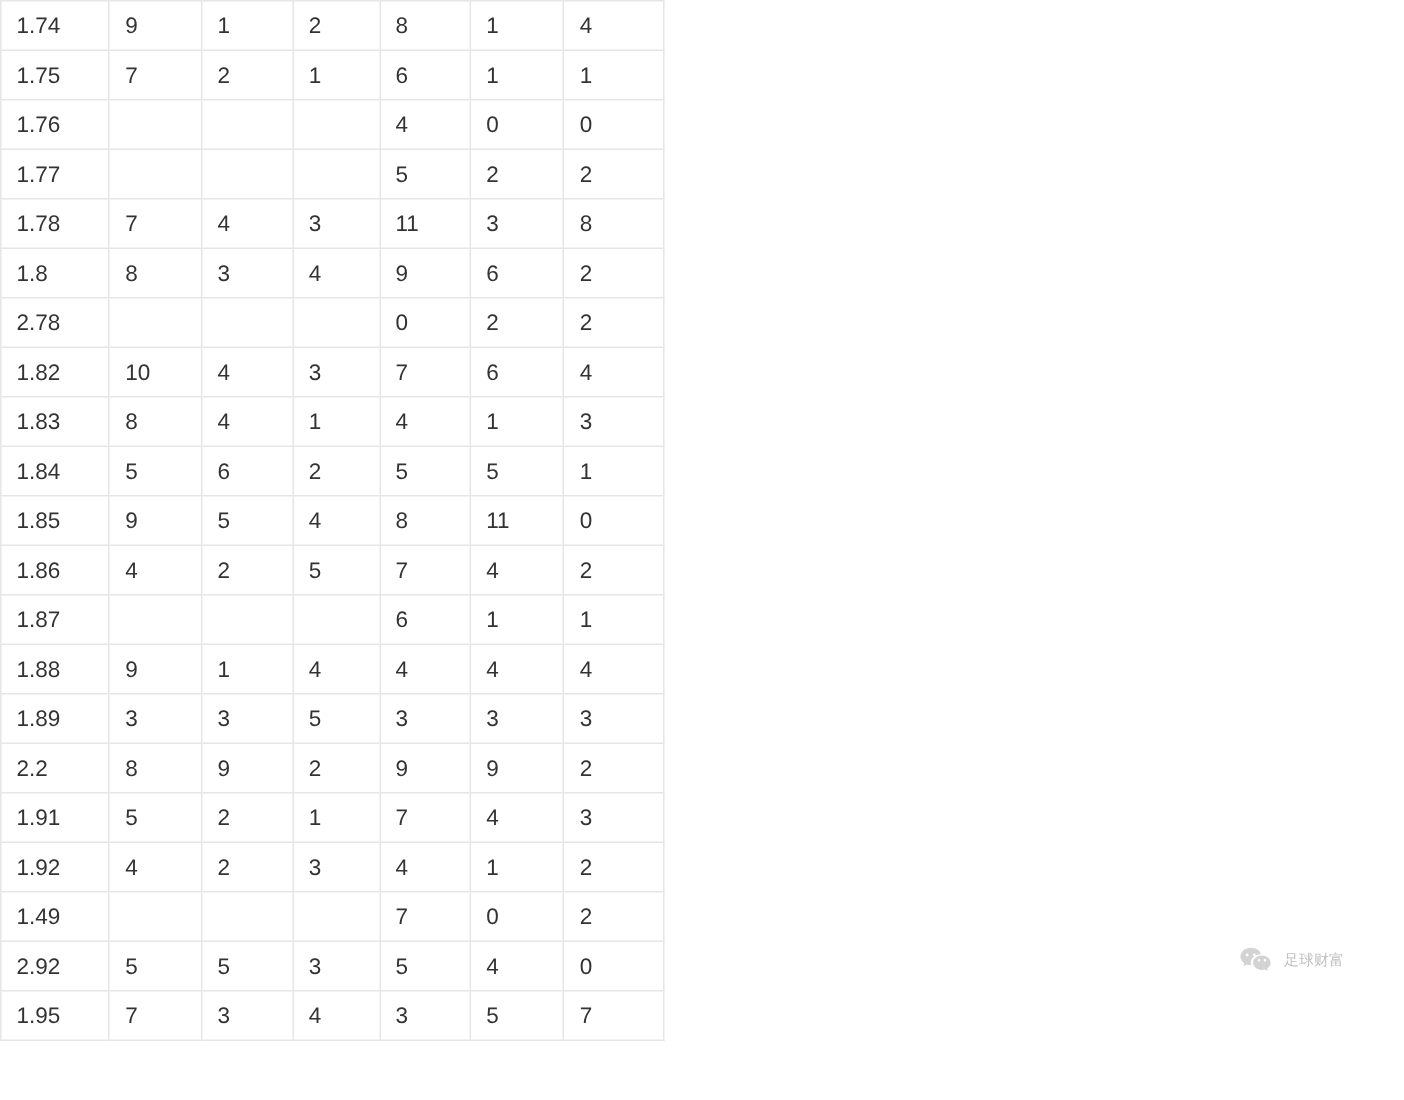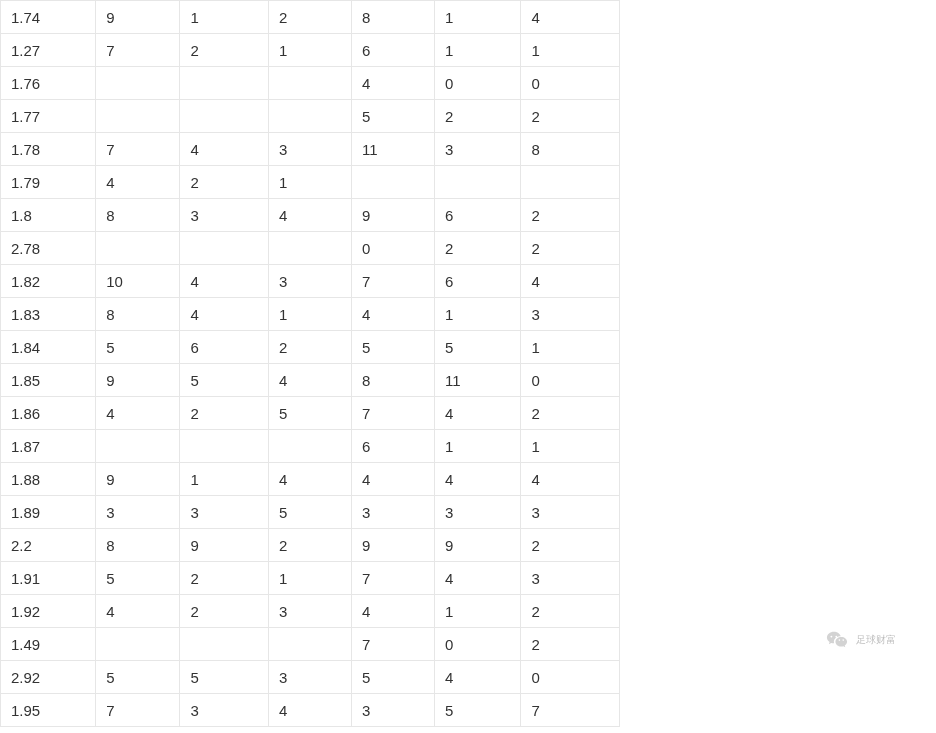--- a/index.html
+++ b/index.html
@@ -11,21 +11,21 @@
       width: 936px;
       height: 733px;
       position: relative;
       overflow: hidden;
     }
     .table-wrap {
       padding: 0;
     }
     table {
       border-collapse: collapse;
-      width: 620px;
+      width: 443px;
     }
     td {
       border: 1px solid #e6e6e6;
       padding: 7px 10px;
       text-align: left;
       height: 33px;
       font-size: 15px;
       color: #333333;
       background: #ffffff;
     }
@@ -65,21 +65,21 @@
         <tr>
           <td class="c0">1.74</td>
           <td class="c1">9</td>
           <td class="c2">1</td>
           <td class="c3">2</td>
           <td class="c4">8</td>
           <td class="c5">1</td>
           <td class="c6">4</td>
         </tr>
         <tr>
-          <td class="c0">1.27</td>
+          <td class="c0">1.75</td>
           <td class="c1">7</td>
           <td class="c2">2</td>
           <td class="c3">1</td>
           <td class="c4">6</td>
           <td class="c5">1</td>
           <td class="c6">1</td>
         </tr>
         <tr>
           <td class="c0">1.76</td>
           <td class="c1"></td>
@@ -99,29 +99,20 @@
           <td class="c6">2</td>
         </tr>
         <tr>
           <td class="c0">1.78</td>
           <td class="c1">7</td>
           <td class="c2">4</td>
           <td class="c3">3</td>
           <td class="c4">11</td>
           <td class="c5">3</td>
           <td class="c6">8</td>
-        </tr>
-        <tr>
-          <td class="c0">1.79</td>
-          <td class="c1">4</td>
-          <td class="c2">2</td>
-          <td class="c3">1</td>
-          <td class="c4"></td>
-          <td class="c5"></td>
-          <td class="c6"></td>
         </tr>
         <tr>
           <td class="c0">1.8</td>
           <td class="c1">8</td>
           <td class="c2">3</td>
           <td class="c3">4</td>
           <td class="c4">9</td>
           <td class="c5">6</td>
           <td class="c6">2</td>
         </tr>

